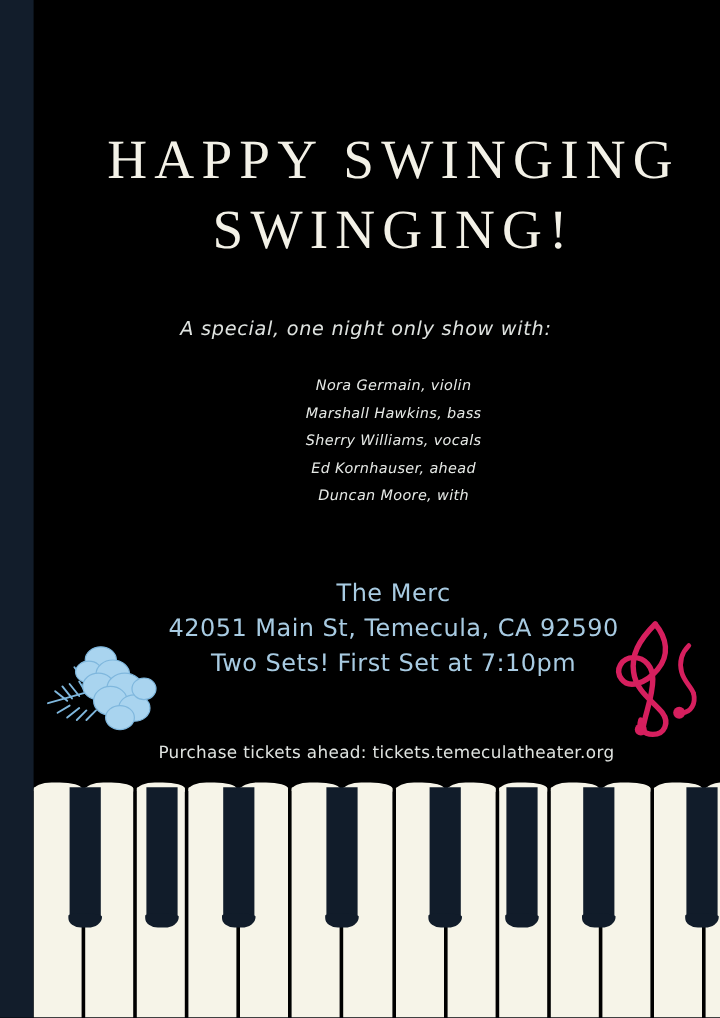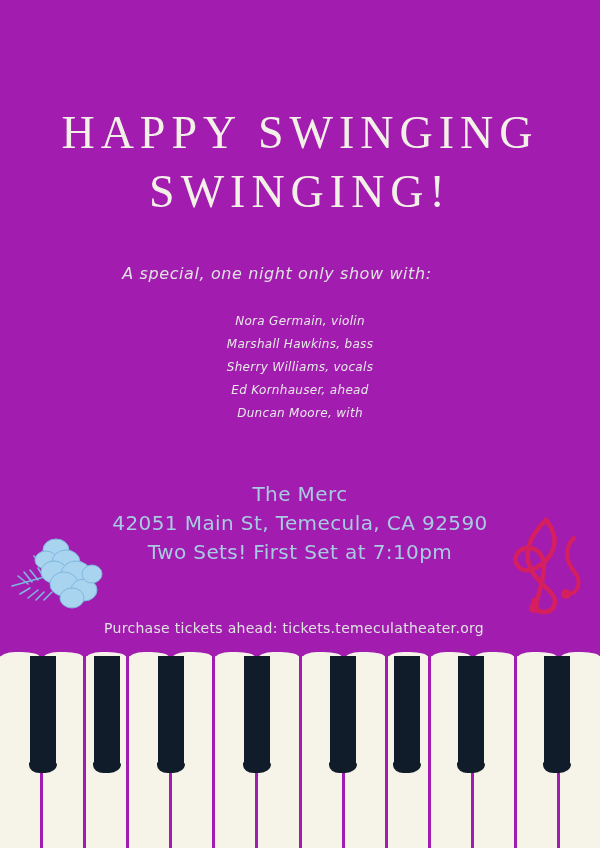--- a/index.html
+++ b/index.html
@@ -11,22 +11,23 @@
     height: 848px;
     background: #121d2b;
     font-family: "Liberation Sans", sans-serif;
     overflow: hidden;
     position: relative;
   }
 
   .poster {
     position: absolute;
     inset: 0;
-    background: #a21caf;
+    background: #000000;
     overflow: hidden;
+    margin-left: 28px;
   }
 
   
   .title-block {
     position: absolute;
     top: 104px;
     left: 0;
     width: 600px;
     text-align: center;
   }

